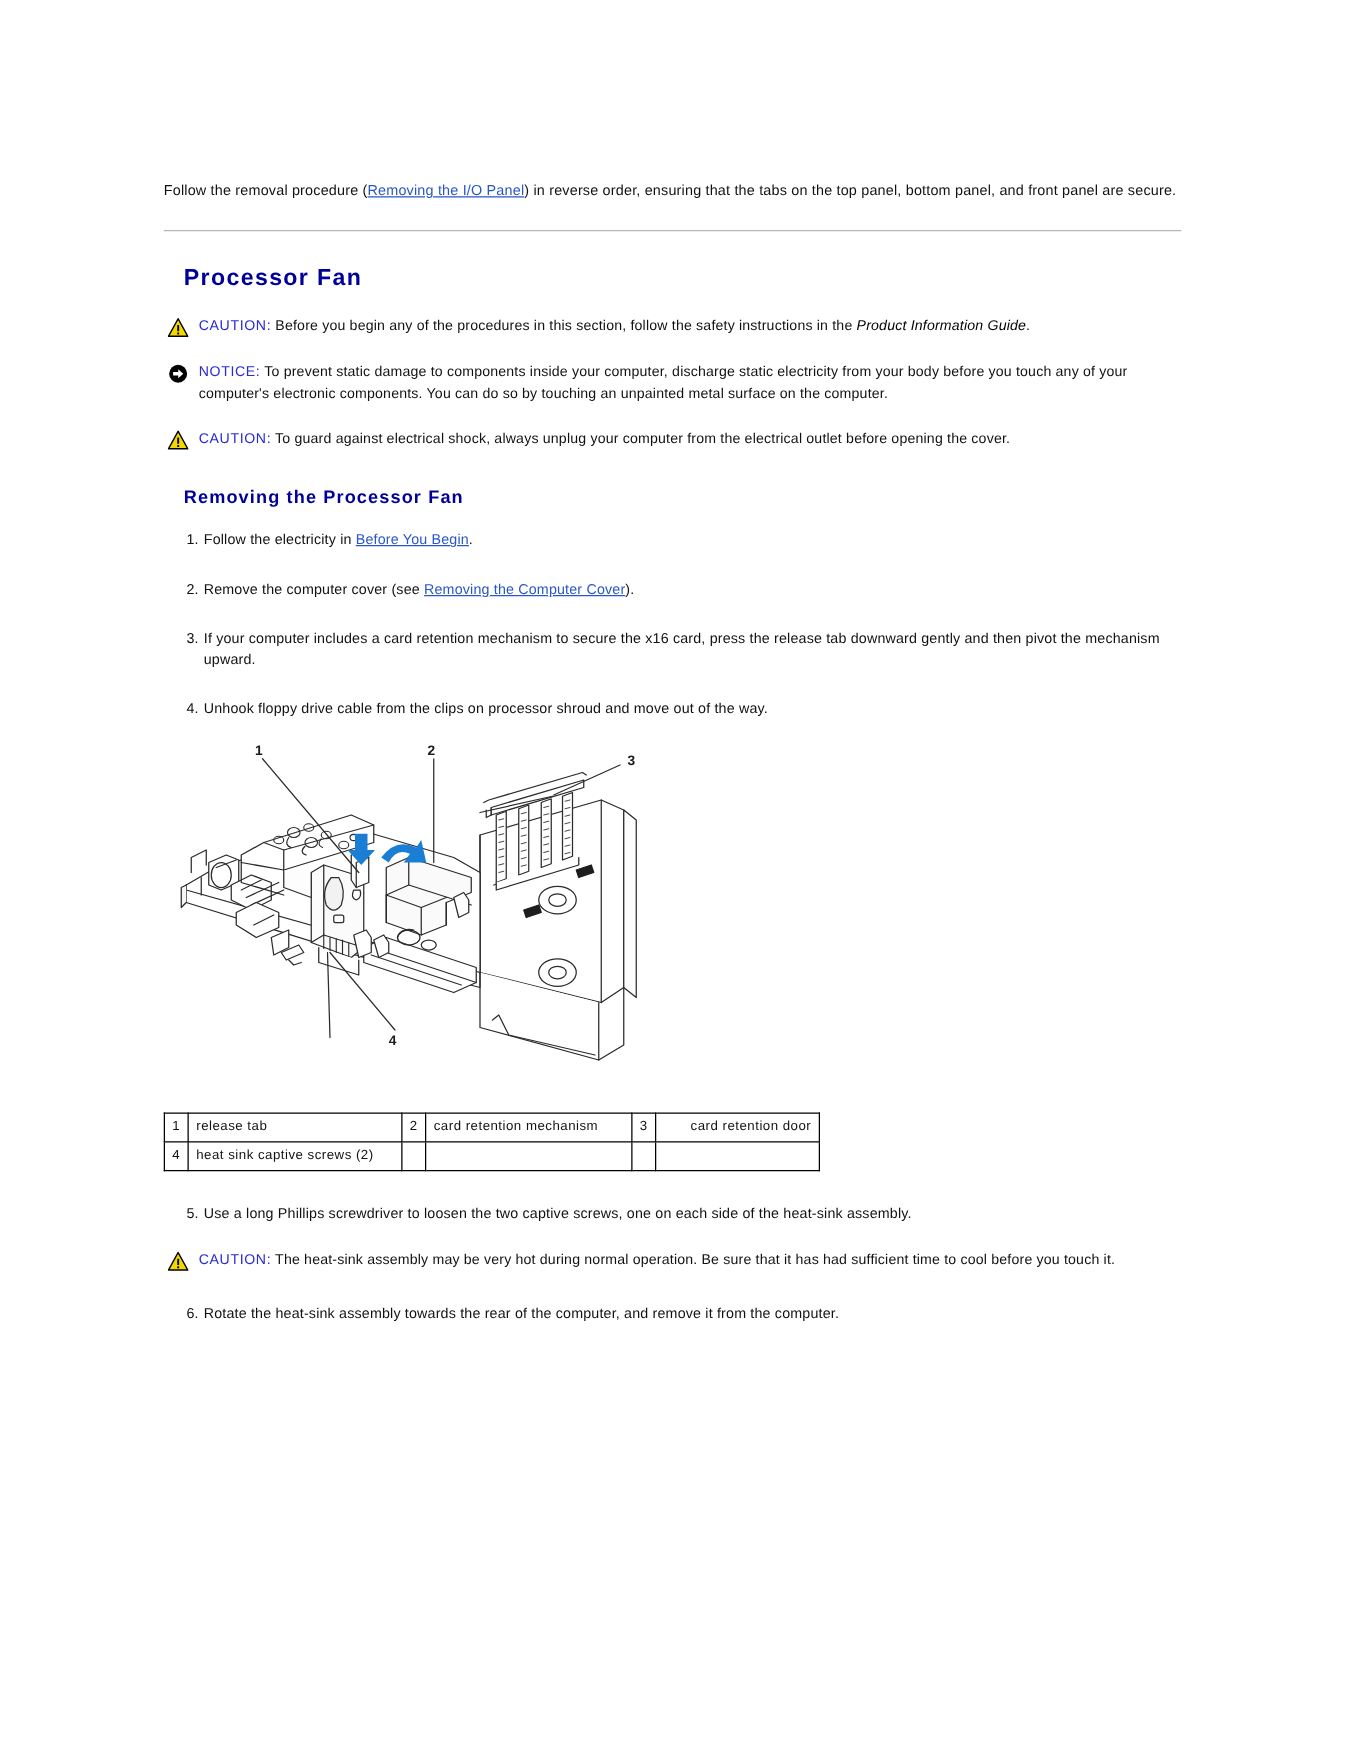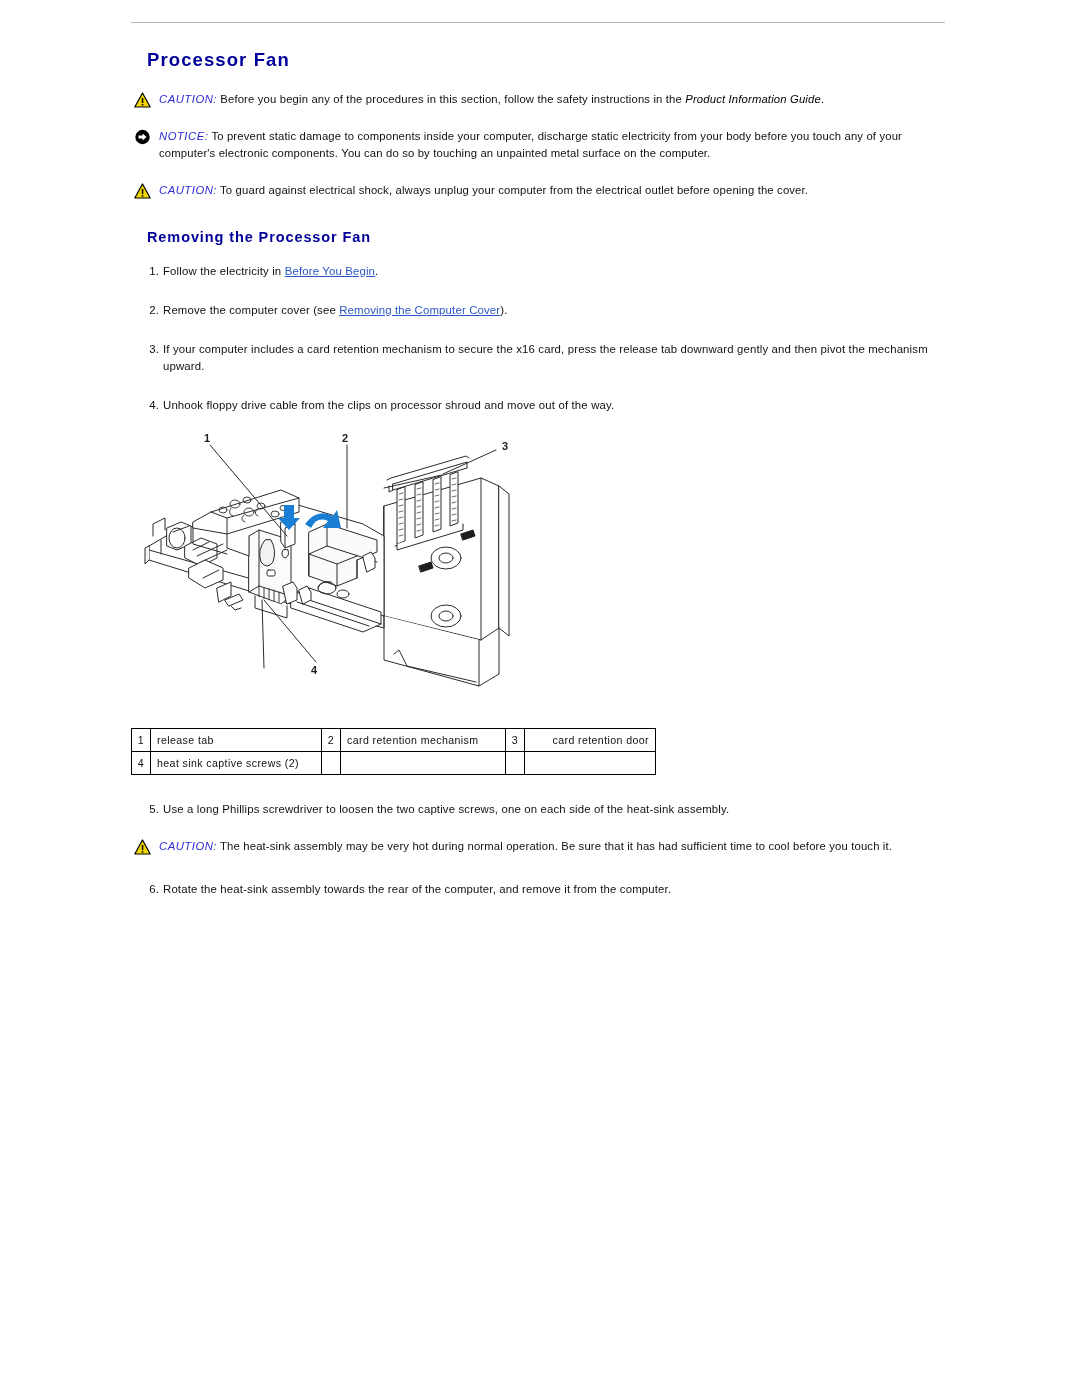--- a/index.html
+++ b/index.html
@@ -70,21 +70,20 @@
   .admon .ico {
     position: absolute;
     left: 3px;
     top: 1px;
     width: 17px;
     height: 16px;
   }
   .admon .kw {
     color: #2a2ad6;
     letter-spacing: 0.5px;
-    font-style: italic;
   }
   .admon .body-txt { color: #111; }
   .admon em { }
 
   ol.steps {
     margin: 18px 0 0 0;
     padding: 0;
     list-style: none;
     counter-reset: stepctr;
   }
@@ -136,20 +135,21 @@
   table.legend td.v { width: 158px; }
   table.legend td.v2 { width: 152px; border-radius: 10px; }
   table.legend td.v3 { width: 118px; text-align: right; }
   .tail-block { margin-top: 26px; }
 </style>
 </head>
 <body>
 
 <div class="page">
 
+  <p class="intro-para"><span>Follow the removal procedure (</span><span class="doclink">Removing the I/O Panel</span><span>) in reverse order, ensuring that the tabs on the top panel, bottom panel, and front panel are secure.</span></p>
 
   <hr class="rule">
 
   <h1 class="section-title">Processor Fan</h1>
 
   <div class="admon">
     <span class="ico">
       <svg width="17" height="16" viewBox="0 0 17 16">
         <polygon points="8.5,1 16.2,15 0.8,15" fill="#f2d800" stroke="#000000" stroke-width="1.2" stroke-linejoin="round"></polygon>
         <rect x="7.8" y="6" width="1.5" height="5" fill="#000000"></rect>

